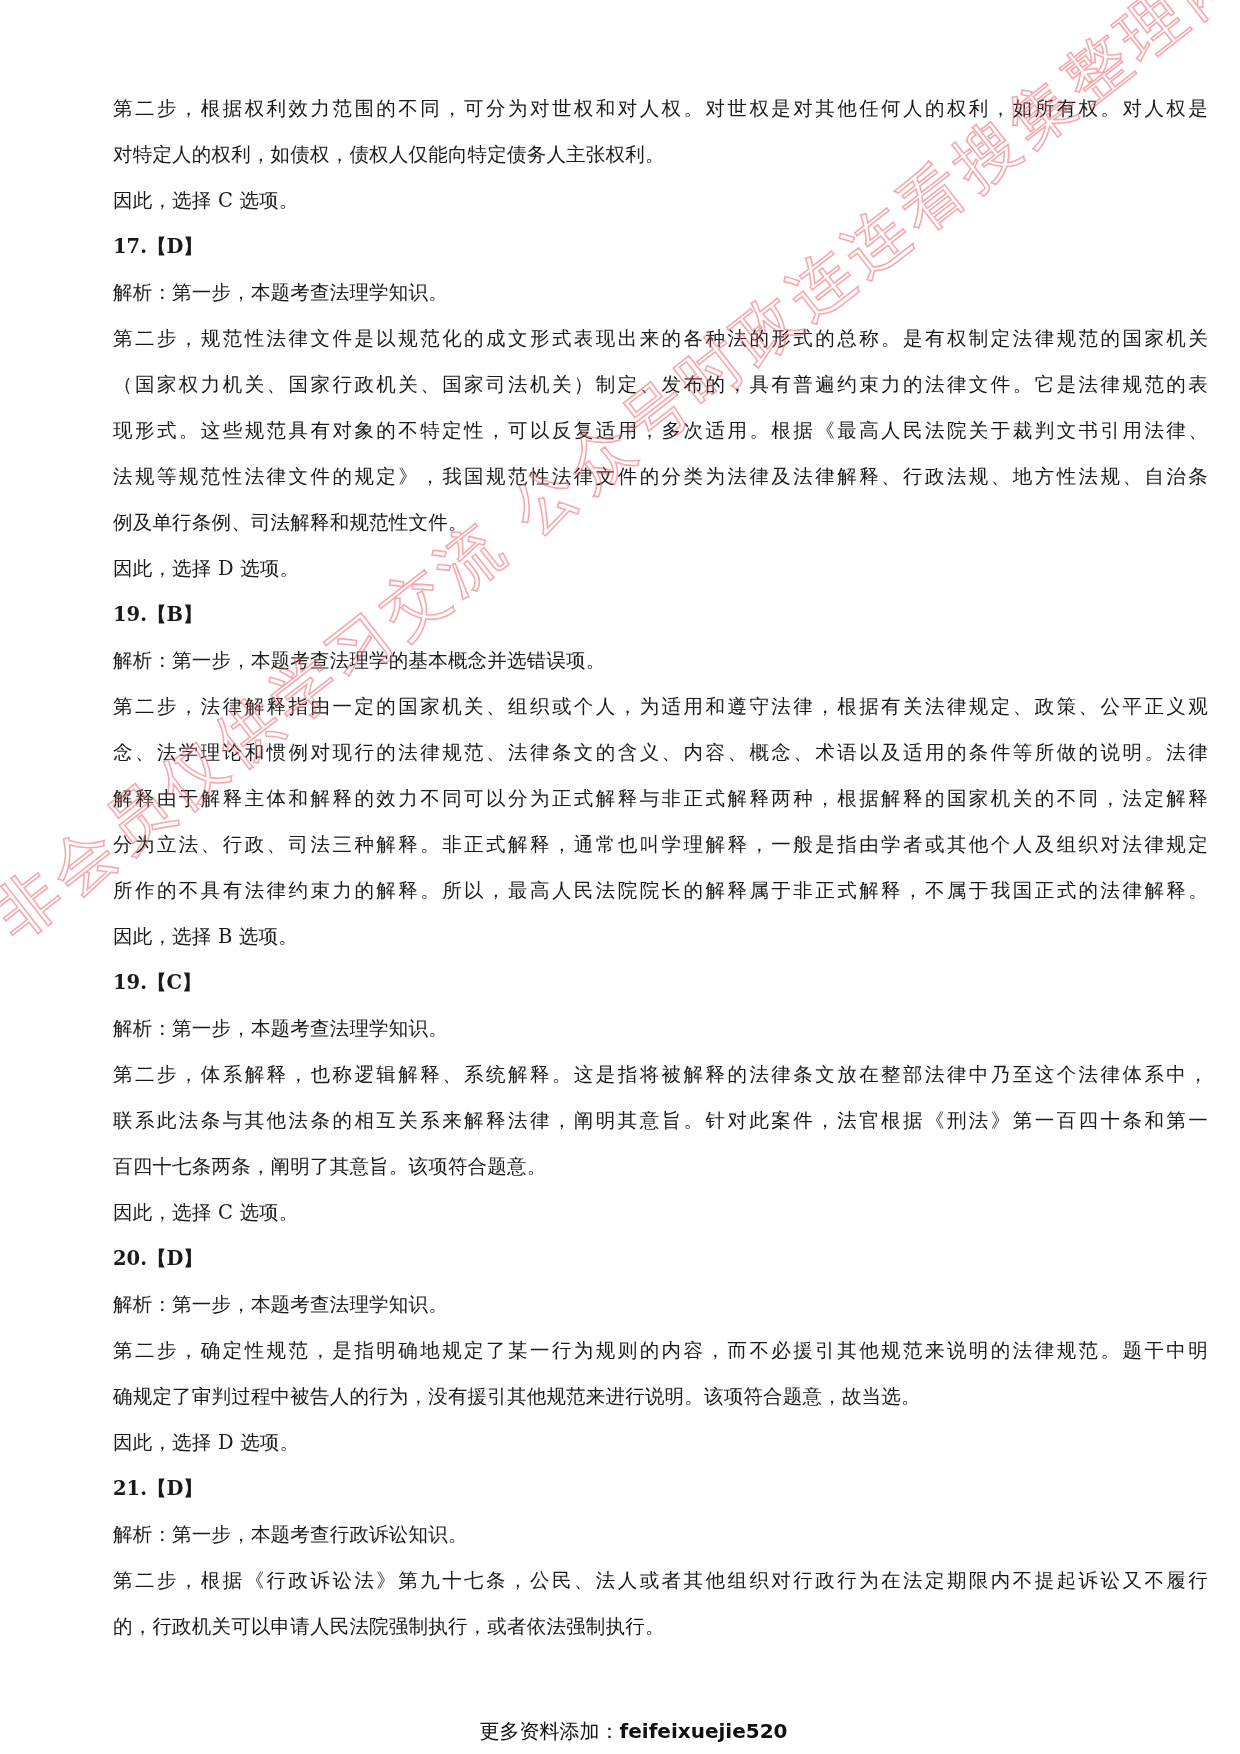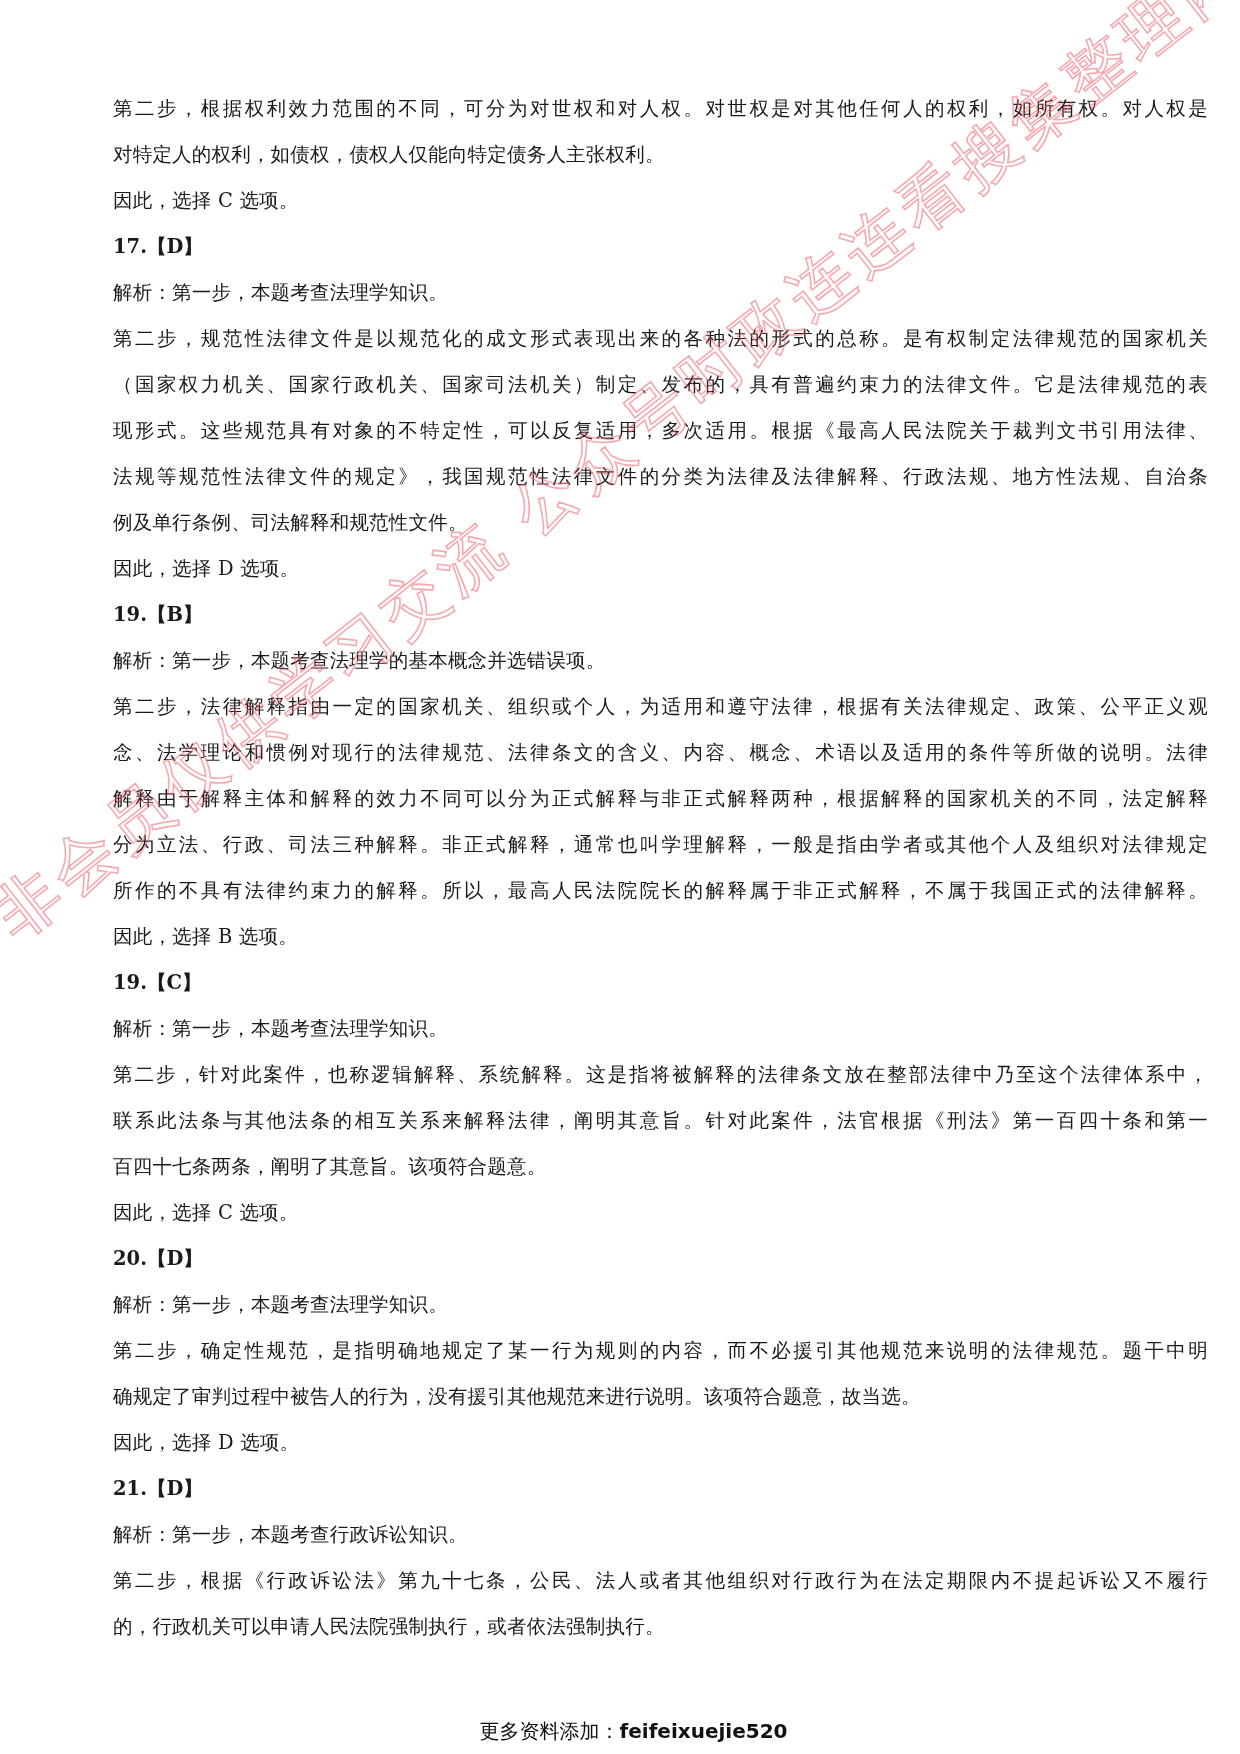--- a/index.html
+++ b/index.html
@@ -83,21 +83,21 @@
       <div class="line">念、法学理论和惯例对现行的法律规范、法律条文的含义、内容、概念、术语以及适用的条件等所做的说明。法律</div>
       <div class="line">解释由于解释主体和解释的效力不同可以分为正式解释与非正式解释两种，根据解释的国家机关的不同，法定解释</div>
       <div class="line">分为立法、行政、司法三种解释。非正式解释，通常也叫学理解释，一般是指由学者或其他个人及组织对法律规定</div>
       <div class="line">所作的不具有法律约束力的解释。所以，最高人民法院院长的解释属于非正式解释，不属于我国正式的法律解释。</div>
       <div class="line last">因此，选择 B 选项。</div>
     </div>
 
     <div class="block">
       <div class="qnum">19.【C】</div>
       <div class="line last">解析：第一步，本题考查法理学知识。</div>
-      <div class="line">第二步，针对此案件，也称逻辑解释、系统解释。这是指将被解释的法律条文放在整部法律中乃至这个法律体系中，</div>
+      <div class="line">第二步，体系解释，也称逻辑解释、系统解释。这是指将被解释的法律条文放在整部法律中乃至这个法律体系中，</div>
       <div class="line">联系此法条与其他法条的相互关系来解释法律，阐明其意旨。针对此案件，法官根据《刑法》第一百四十条和第一</div>
       <div class="line last">百四十七条两条，阐明了其意旨。该项符合题意。</div>
       <div class="line last">因此，选择 C 选项。</div>
     </div>
 
     <div class="block">
       <div class="qnum">20.【D】</div>
       <div class="line last">解析：第一步，本题考查法理学知识。</div>
       <div class="line">第二步，确定性规范，是指明确地规定了某一行为规则的内容，而不必援引其他规范来说明的法律规范。题干中明</div>
       <div class="line last">确规定了审判过程中被告人的行为，没有援引其他规范来进行说明。该项符合题意，故当选。</div>

